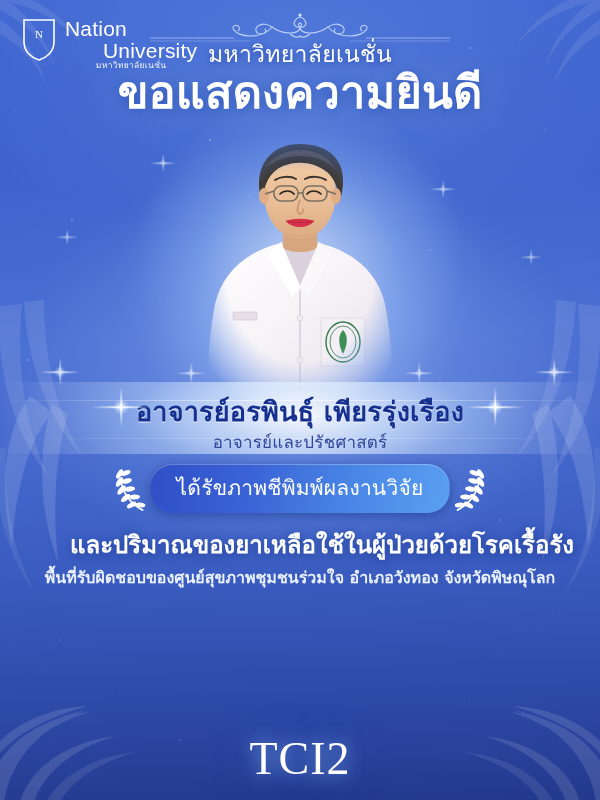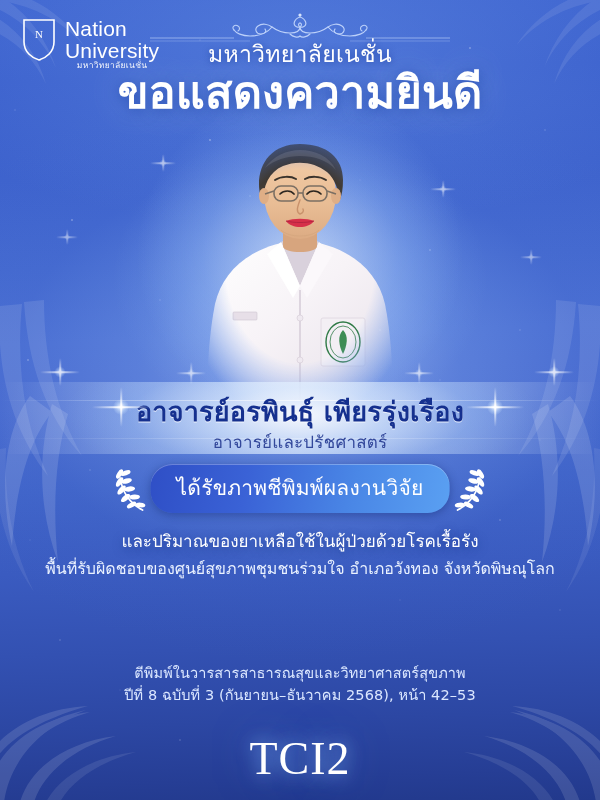--- a/index.html
+++ b/index.html
@@ -127,21 +127,21 @@
     position:absolute; left:22px; top:16px;
     display:flex; align-items:flex-start; gap:9px;
     color:#fff;
   }
   #logo .shield{ width:34px; height:44px; flex:none; margin-top:2px; }
   #logo .words{ line-height:1; padding-top:2px; }
   #logo .w1,#logo .w2{
     font-family:Liberation Sans, sans-serif;
     font-size:21px; letter-spacing:.2px; color:#fff; display:block;
   }
-  #logo .w2{ margin-top:1px; }
+  #logo .w2{ margin-top:1px;margin-left:38px; }
   #logo .rule{
     width:100%; height:1px; background:rgba(255,255,255,.85);
     margin:3px 0 2px;
   }
   #logo .th{
     display:block; font-size:8.5px; letter-spacing:.3px;
     text-align:center; color:#fff; opacity:.95;
   }
 
   
@@ -212,26 +212,27 @@
   #research{
     position:absolute; left:0; right:0; top:528px;
     text-align:center; padding:0 26px;
   }
   #rTitle1{
     font-size:30px; font-weight:700; color:#ffffff; line-height:1.3;
     text-shadow:0 2px 10px rgba(18,45,125,.6);
   }
   #rTitle2{
     margin-top:2px;
-    font-size:17px; font-weight:400; color:#ffffff; line-height:1.3;
+    font-size:24px; font-weight:700; color:#ffffff; line-height:1.3;
     text-shadow:0 2px 10px rgba(18,45,125,.6);
+    text-align:right;
   }
   #rTitle3{
     margin-top:6px;
-    font-size:16px; font-weight:400; color:#eaf2ff; line-height:1.35;
+    font-size:16px; font-weight:700; color:#eaf2ff; line-height:1.35;
   }
 
   
   #journal{
     position:absolute; left:0; right:0; top:662px;
     text-align:center;
   }
   #journal .jl{
     font-size:14.5px; color:#dbe7ff; line-height:1.55; letter-spacing:.1px;
   }
@@ -514,24 +515,20 @@
         </g>
       </svg>
     </span>
   </div>
 
   <div id="research">
     <div id="rTitle2">และปริมาณของยาเหลือใช้ในผู้ป่วยด้วยโรคเรื้อรัง</div>
     <div id="rTitle3">พื้นที่รับผิดชอบของศูนย์สุขภาพชุมชนร่วมใจ อำเภอวังทอง จังหวัดพิษณุโลก</div>
   </div>
 
-  <div id="journal">
-    <div class="jl">ตีพิมพ์ในวารสารสาธารณสุขและวิทยาศาสตร์สุขภาพ</div>
-    <div class="jl">ปีที่ 8 ฉบับที่ 3 (กันยายน–ธันวาคม 2568), หน้า 42–53</div>
-  </div>
 
   <div id="footer">
     <span id="tci">TCI2</span>
   </div>
 
   <div class="sparkle" style="left:92px;  top:378px; width:58px; height:58px;">
     <b style="width:16px;height:16px;"></b>
       <i class="h" style="width:58px;"></i>
       <i class="v" style="height:40px;"></i>
   </div>

